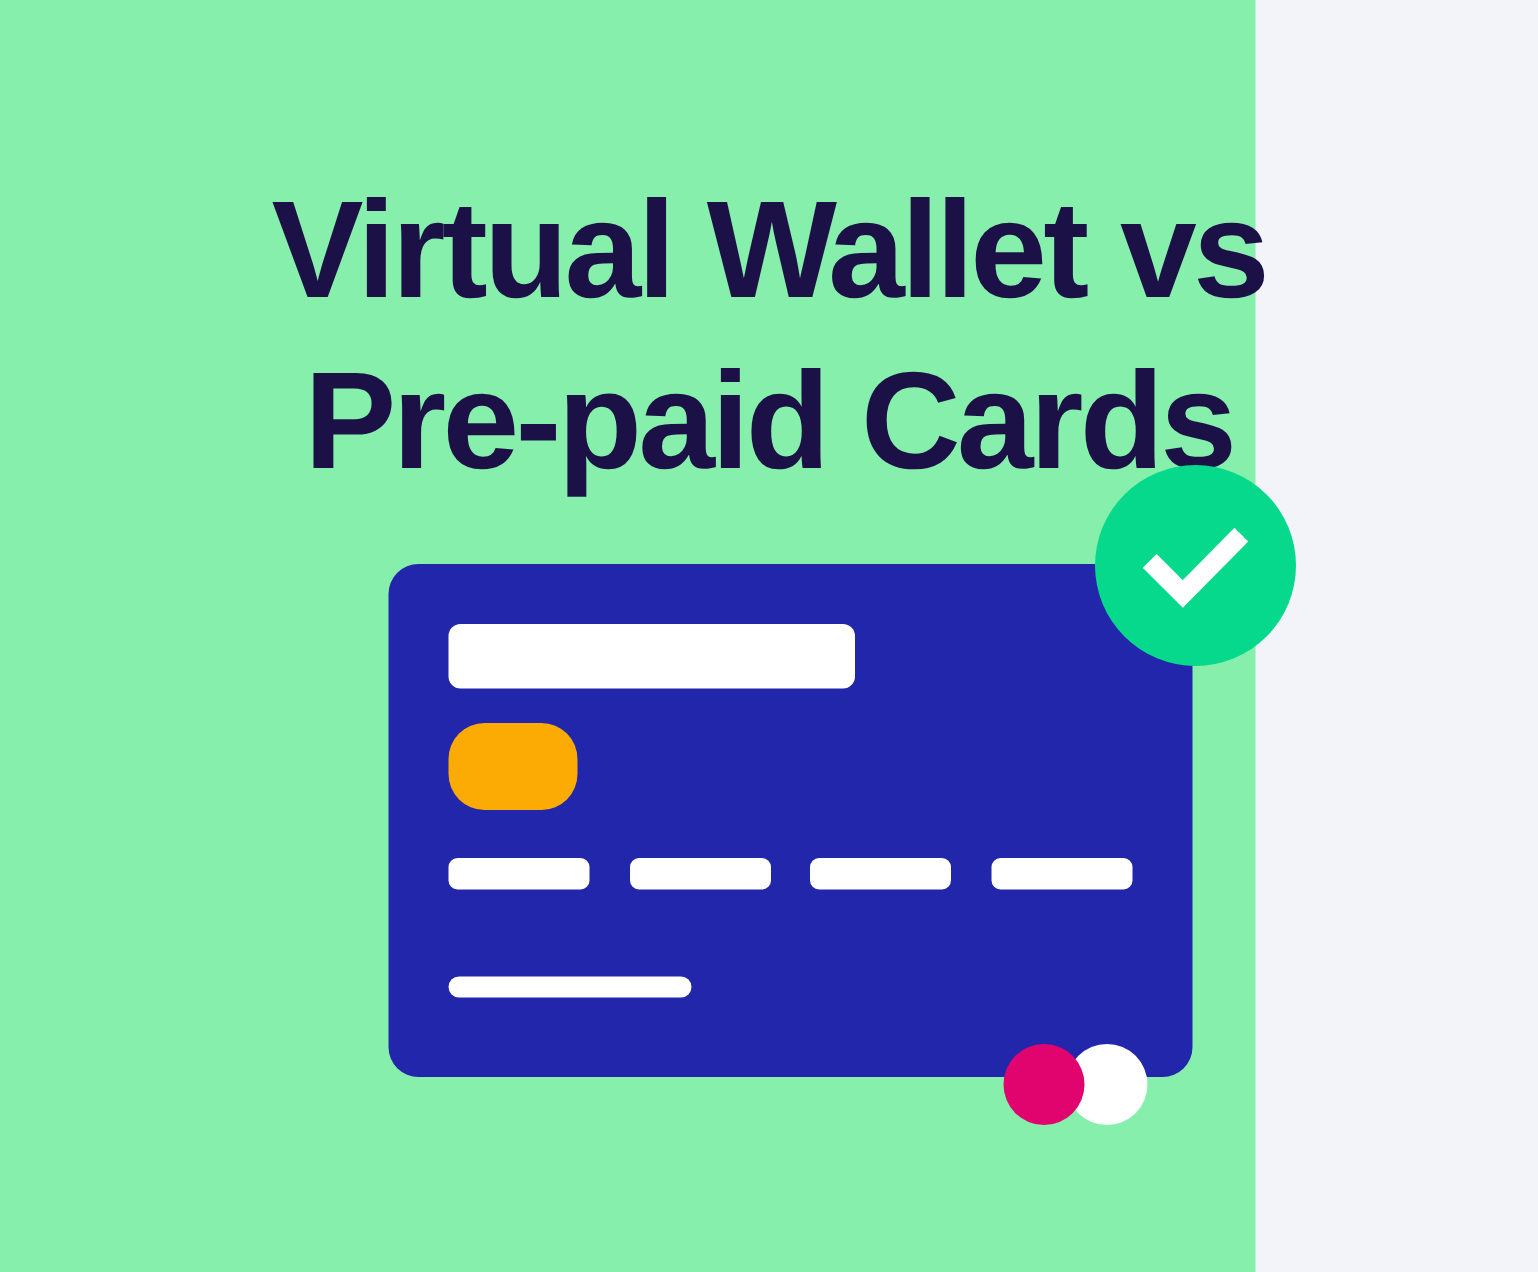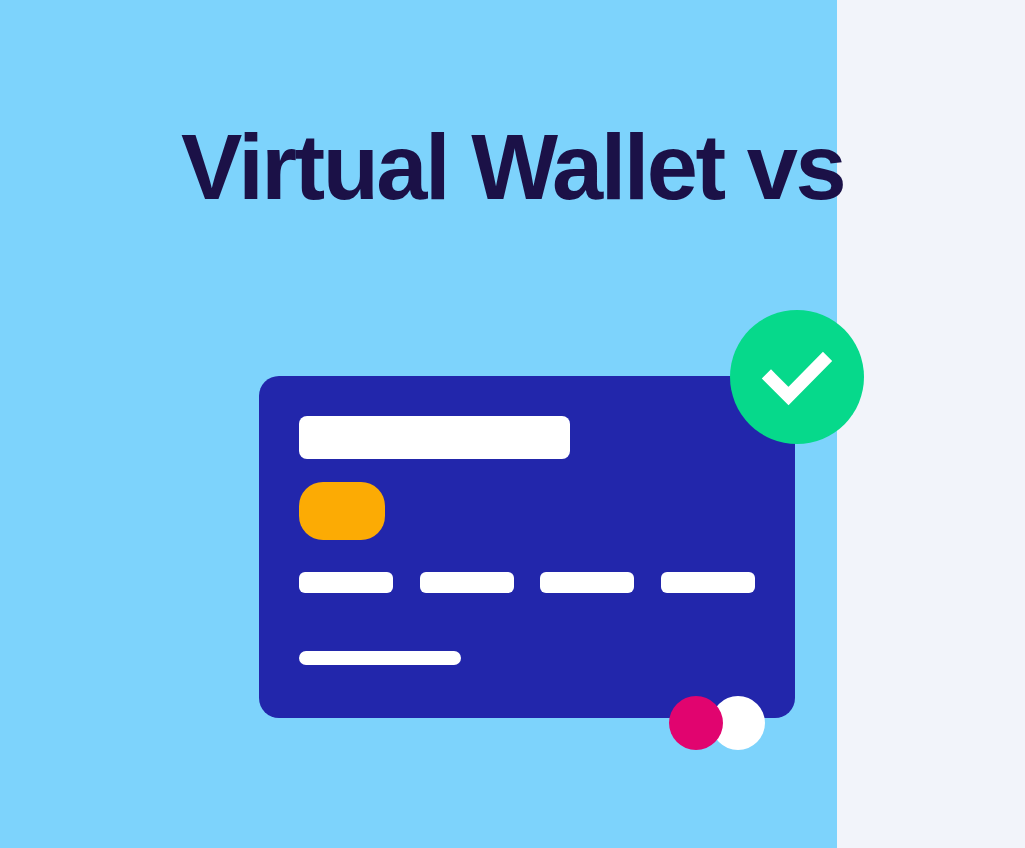--- a/index.html
+++ b/index.html
@@ -12,21 +12,21 @@
     height: 848px;
     background: #f2f4fa;
     font-family: "Liberation Sans", sans-serif;
     overflow: hidden;
     position: relative;
   }
   #stage {
     position: relative;
     width: 837px;
     height: 848px;
-    background: #7dd3fc;
+    background: #86efac;
   }
 
   
   .headline {
     position: absolute;
     left: 0;
     top: 48px;
     width: 1025px;
     text-align: center;
     color: #1b1147;
@@ -154,20 +154,21 @@
     height: 76px;
   }
 </style>
 </head>
 <body>
 
 <div id="stage">
 
   <h1 class="headline">
     <span class="line">Virtual Wallet vs</span>
+    <span class="line">Pre-paid Cards</span>
   </h1>
 
   <div class="card-illustration">
 
     <div class="card-body">
 
       <div class="card-strip-top"></div>
 
       <div class="card-chip"></div>
 

